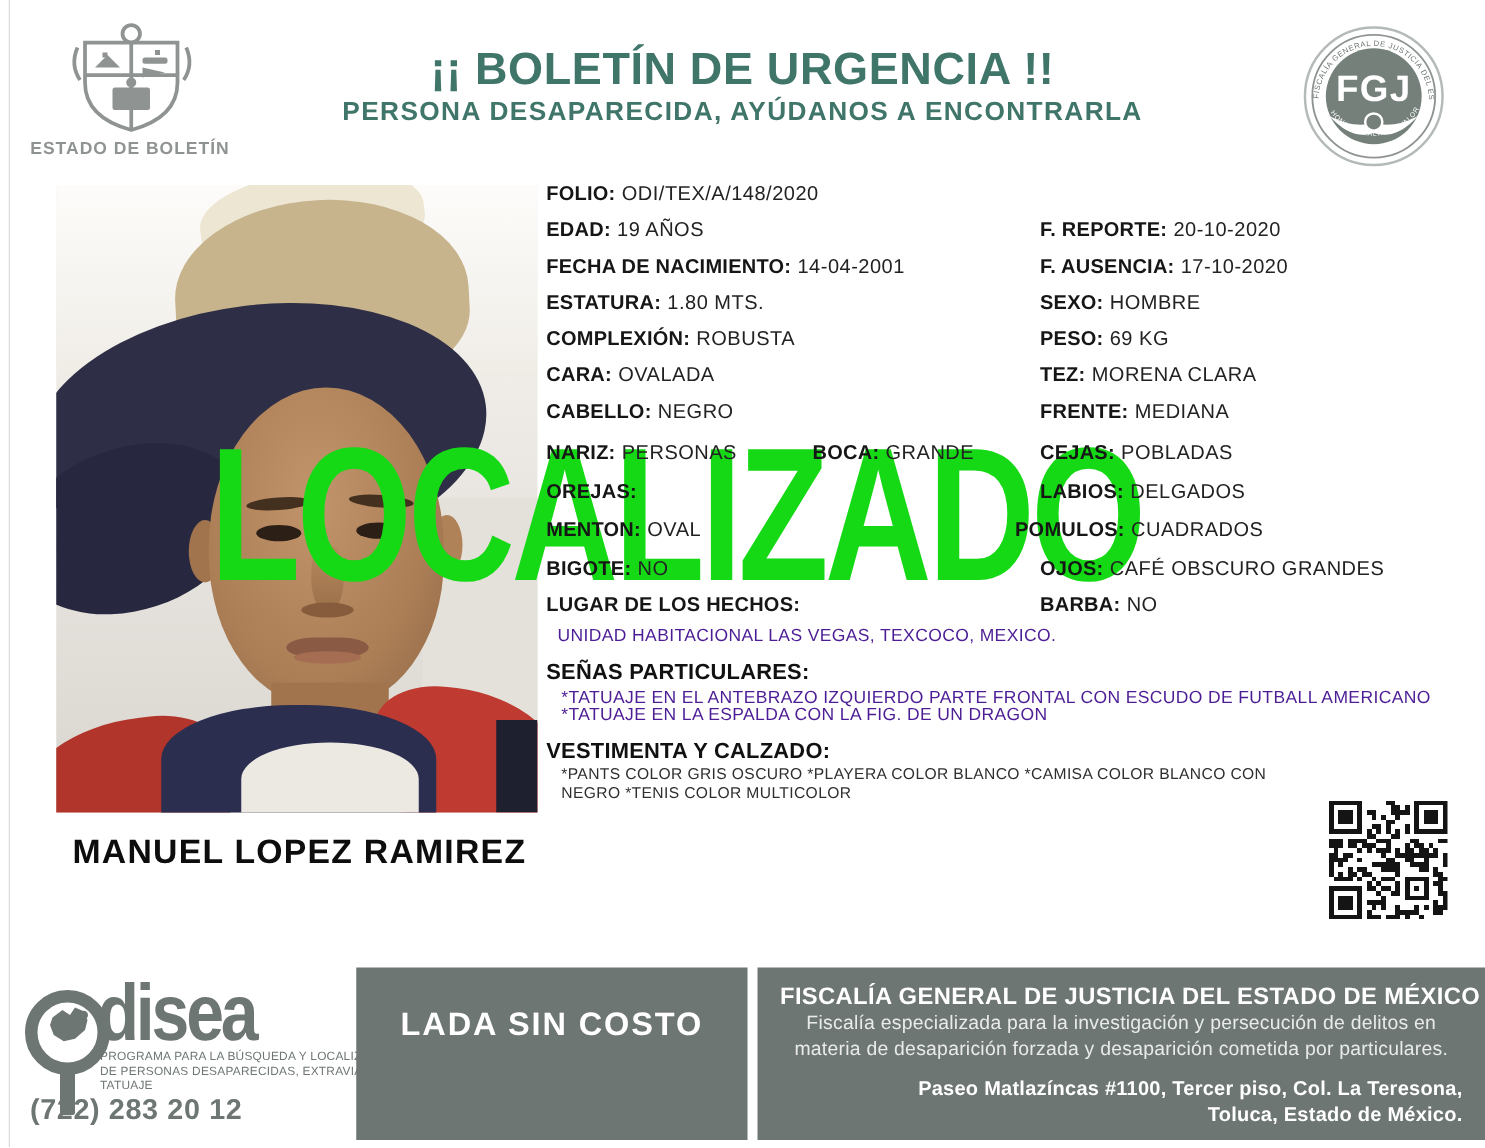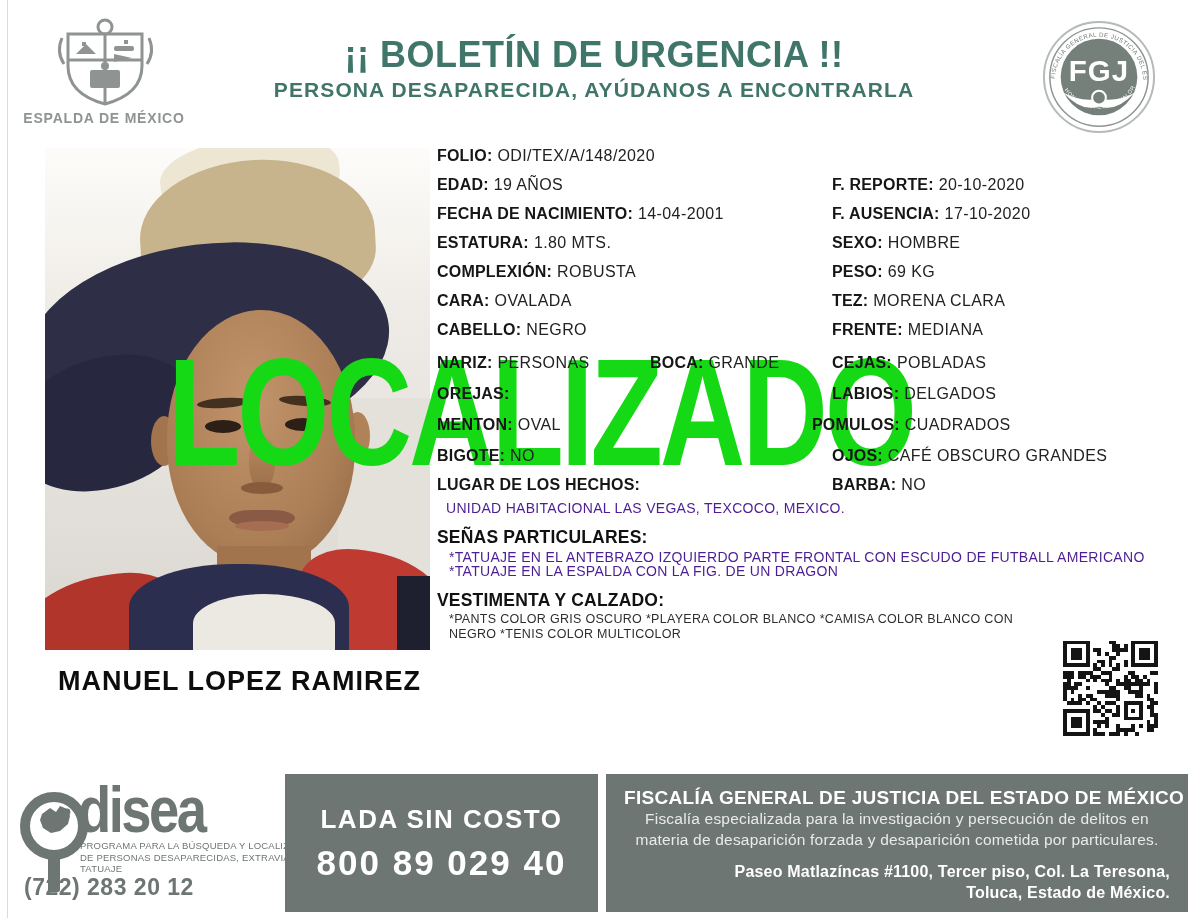--- a/index.html
+++ b/index.html
@@ -96,21 +96,21 @@
         <path d="M38 36 L48 26 L58 36 Z"></path>
         <rect x="76" y="28" width="20" height="5" rx="2"></rect>
         <path d="M76 36 l18 4 l-18 4 Z"></path>
         <rect x="52" y="52" width="30" height="18" rx="2"></rect>
         <rect x="44" y="24" width="4" height="4"></rect>
           <rect x="86" y="22" width="4" height="4"></rect>
         <circle cx="67" cy="48" r="4"></circle>
       </g>
     </svg>
   </div>
-  <div class="estado-caption">ESPALDA DE MÉXICO</div>
+  <div class="estado-caption">ESTADO DE BOLETÍN</div>
 
   <div class="header-title">¡¡ BOLETÍN DE URGENCIA !!</div>
   <div class="header-sub">PERSONA DESAPARECIDA, AYÚDANOS A ENCONTRARLA</div>
 
   <div class="abs" style="left:1030px;top:20px;width:138px;height:115px;">
     <svg width="138" height="115" viewBox="0 0 140 117">
       <circle cx="70" cy="58" r="56" fill="#ffffff" stroke="#b4bab7" stroke-width="2"></circle>
       <circle cx="70" cy="58" r="50" fill="#ffffff" stroke="#8f9492" stroke-width="1.5"></circle>
       <defs>
           <path id="arcTop" d="M 25 62 A 45 45 0 1 1 115 62"></path>
@@ -474,21 +474,20 @@
     <div class="odisea-tag">
       <div>PROGRAMA PARA LA BÚSQUEDA Y LOCALIZACIÓN</div>
       <div>DE PERSONAS DESAPARECIDAS, EXTRAVIADAS  O</div>
       <div>TATUAJE</div>
     </div>
     <div class="odisea-phone">(722) 283 20 12</div>
   </div>
 
   <div class="lada-box">
     <div class="lada-line1">LADA SIN COSTO</div>
-    <div class="lada-line2">800 89 029 40</div>
   </div>
 
   <div class="fgje-box">
     <div class="fgje-title">FISCALÍA GENERAL DE JUSTICIA DEL ESTADO DE MÉXICO</div>
     <div class="fgje-body">Fiscalía especializada para la investigación y persecución de delitos en materia de desaparición forzada y desaparición cometida por particulares.</div>
     <div class="fgje-addr">
       <div>Paseo Matlazíncas #1100, Tercer piso, Col. La Teresona,</div>
       <div>Toluca, Estado de México.</div>
     </div>
   </div>

